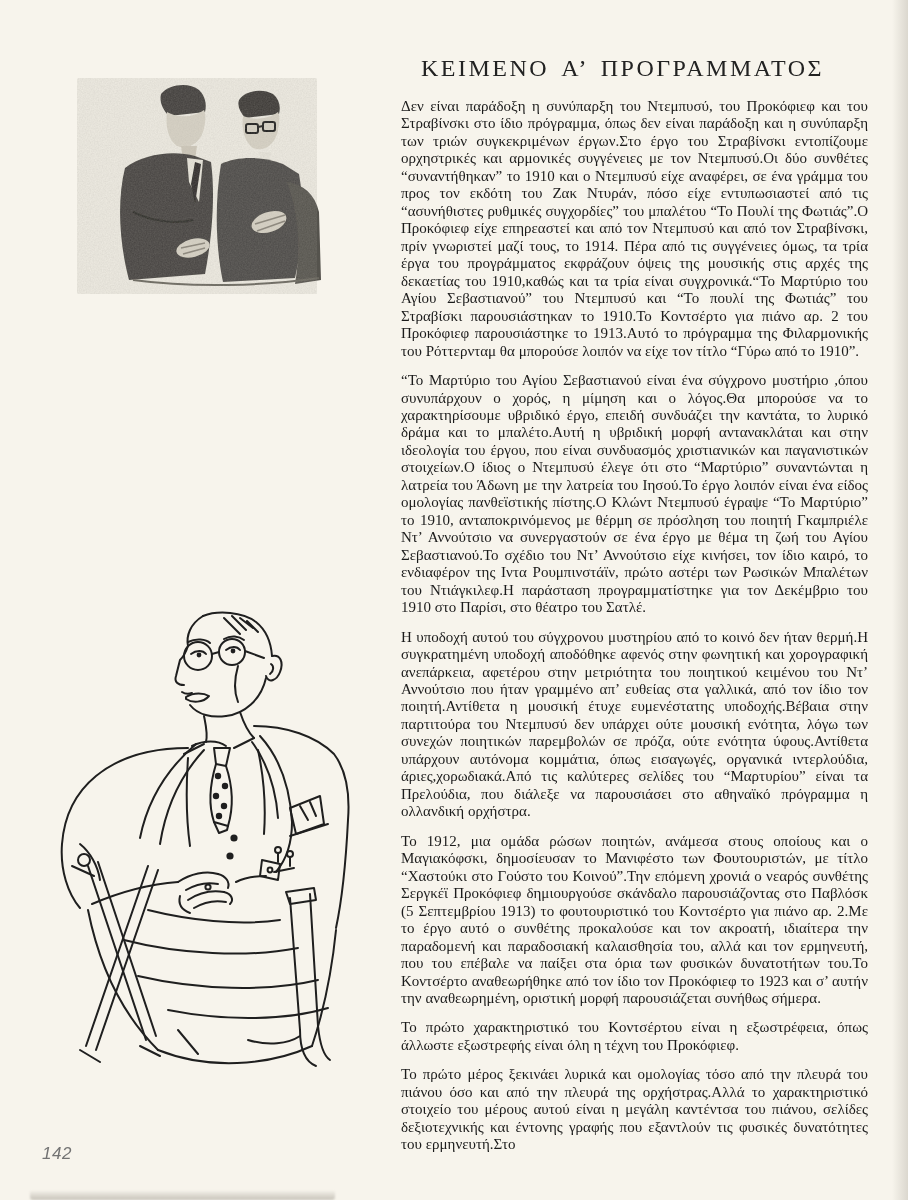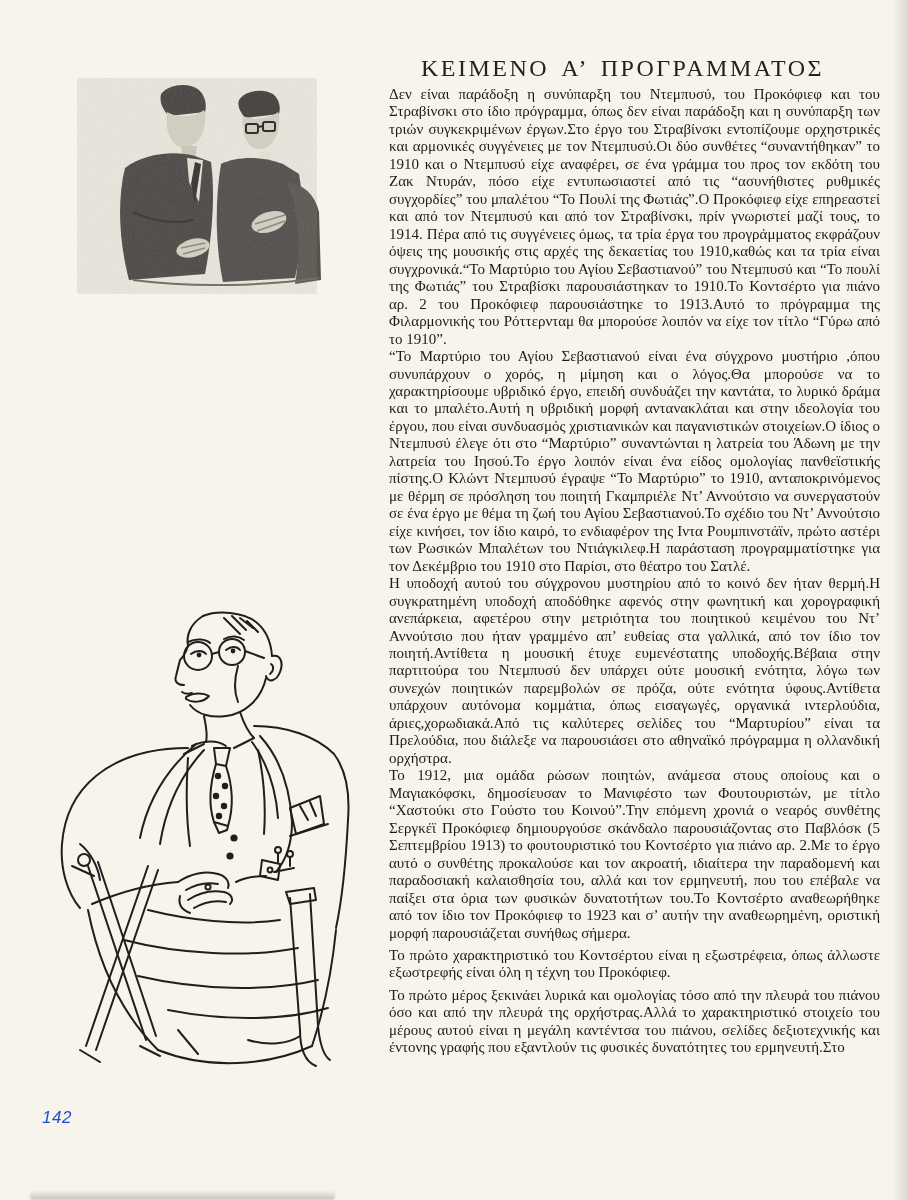--- a/index.html
+++ b/index.html
@@ -28,32 +28,32 @@
     letter-spacing:2.5px;word-spacing:5px;
     margin:11px;color:#222;
     white-space:nowrap;
   }
   .column{
     position:absolute;left:389px;top:86px;width:491px;
     font-size:15px;line-height:1.165;
     text-align:justify;
     color:#1b1b1b;
   }
-  .column p{margin:0;}
+  .column p{margin:12px;}
   .column p.gap{margin-top:5px;}
   .figure-photo{
     position:absolute;left:73px;top:72px;width:248px;height:228px;
   }
   .figure-drawing{
     position:absolute;left:28px;top:608px;width:345px;height:527px;
   }
   .page-number{
-    position:absolute;left:42px;top:1108px;
+    position:absolute;left:42px;top:1144px;
     font-family:"Liberation Sans", sans-serif;
-    font-style:italic;font-size:17px;color:#1d4ed8;
+    font-style:italic;font-size:17px;color:#737373;
     letter-spacing:0.5px;
   }
   svg{display:block;width:100%;height:100%;}
 </style>
 </head>
 <body>
 
 <div class="page">
 
   <div class="edge-right"></div>

